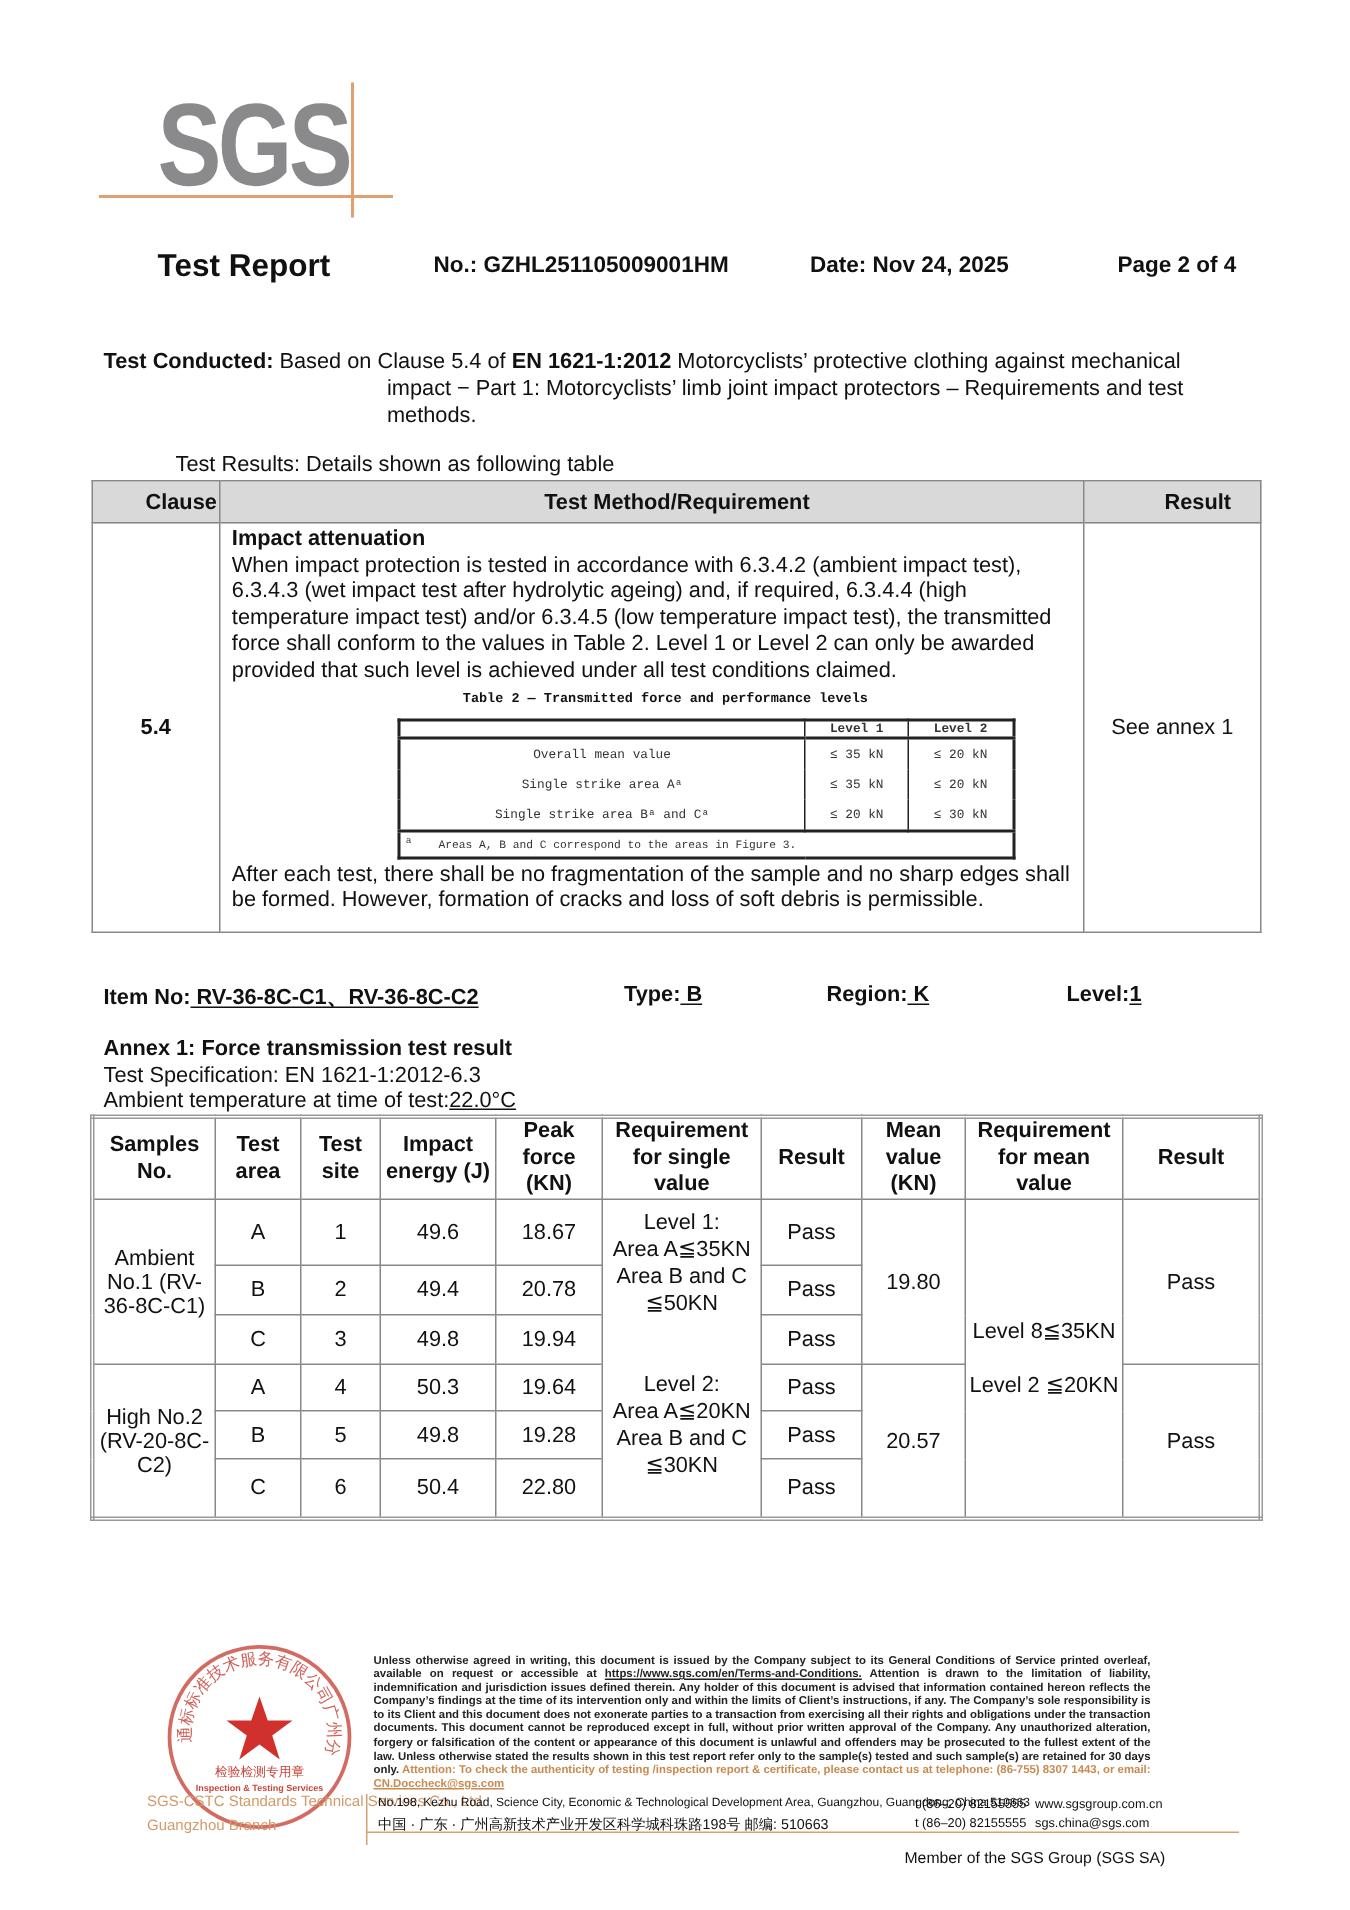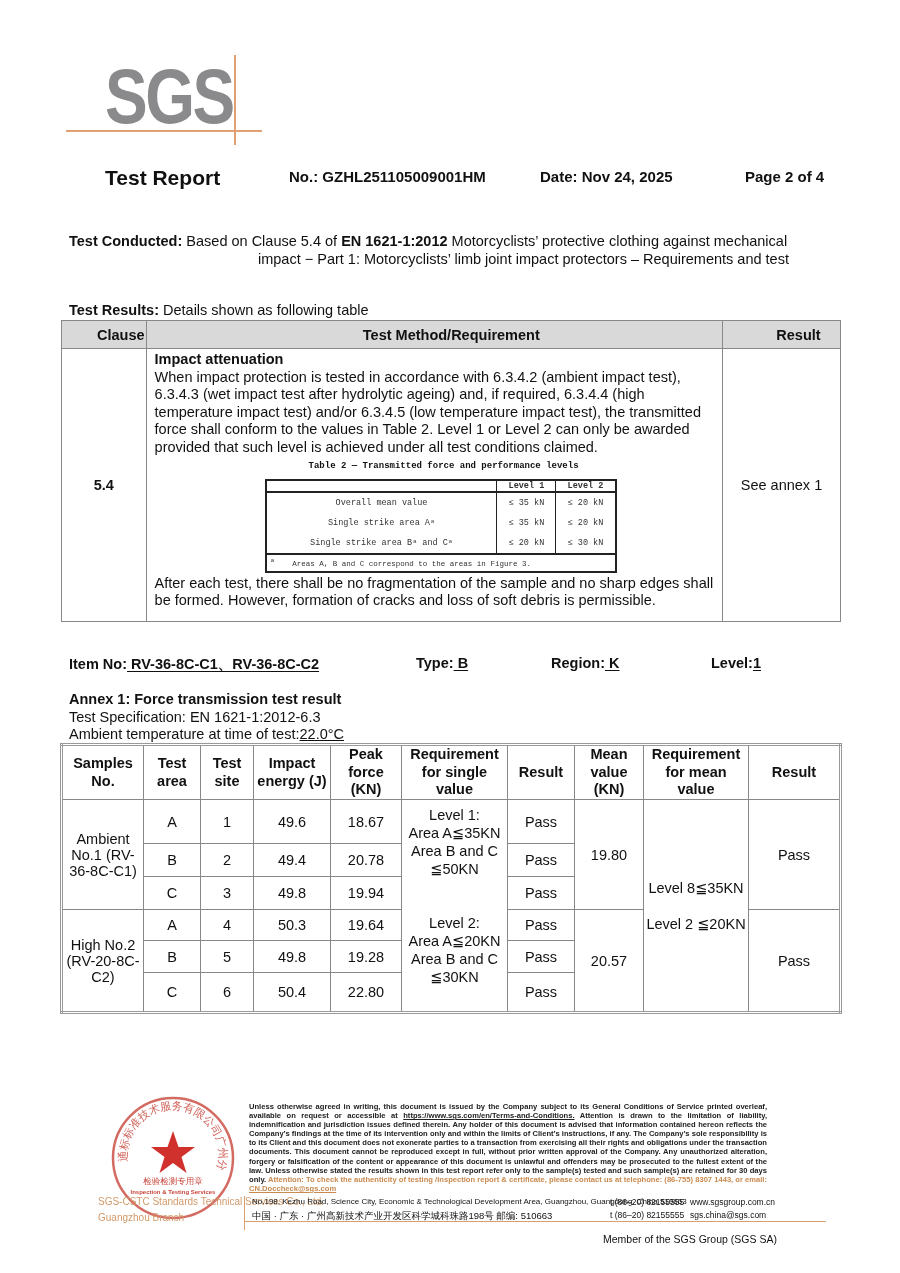--- a/index.html
+++ b/index.html
@@ -15,34 +15,34 @@
   .hdr { top:168px; font-weight:bold; font-size:15px; }
   #hdr-title { left:105px; top:166px; font-size:21px; font-weight:bold; }
   #hdr-no { left:289px; }
   #hdr-date { left:540px; }
   #hdr-page { left:745px; }
   
   #tc { left:69px; top:232px; width:760px; font-size:14.5px; line-height:18px; }
   #tc .lbl { font-weight:bold; }
   #tc .indent { padding-left:189px; display:block; }
   #tr { left:69px; top:302px; font-size:14.5px; }
-  #tr .lbl { font-weight:bold; }
+  #tr .lbl { font-weight:normal;margin-left:48px; }
   
   table { border-collapse:collapse; }
   #main-table { left:61px; top:320px; width:780px; font-size:14.5px; }
   #main-table td, #main-table th { border:1px solid #888; }
   #main-table th { background:#d9d9d9; font-weight:bold; height:25px; font-size:14.5px;padding-left:35px; }
   #main-table .clause { width:68px; text-align:center; font-weight:bold; }
   #main-table .result { width:115px; text-align:center; }
   #main-table .method { padding:2px 8px; vertical-align:top; line-height:17.5px; height:268px; }
   .m-title { font-weight:bold; }
   
   #t2-wrap { margin:2px 0 2px 110px; width:358px;font-family:Liberation Mono, monospace; }
   #t2-title { text-align:center; font-size:9px; font-weight:bold; margin-bottom:3px; }
-  #t2 { width:352px; border:2px solid #222; font-size:8.5px; color:#333; }
+  #t2 { width:412px; border:2px solid #222; font-size:8.5px; color:#333; }
   #t2 td { border:1px solid #222; text-align:center; height:20px; line-height:10px; padding:0; }
   #t2 tr.h td { height:10px; font-weight:bold; border-bottom:2px solid #222; }
   #t2 td.c1 { border-left:none; }
   #t2 .body td { border-top:none; border-bottom:none; }
   #t2 td.foot { text-align:left; padding-left:4px; height:16px; font-size:7.5px; border-top:2px solid #222; }
   
   .item { top:655px; font-size:14.5px; font-weight:bold; }
   .item u { text-underline-offset:2px; }
   #item-no { left:69px; }
   #item-type { left:416px; }
@@ -82,20 +82,21 @@
 <div class="abs" id="logo-vline"></div>
 
 <div class="abs" id="hdr-title">Test Report</div>
 <div class="abs hdr" id="hdr-no">No.: GZHL251105009001HM</div>
 <div class="abs hdr" id="hdr-date">Date:  Nov 24, 2025</div>
 <div class="abs hdr" id="hdr-page">Page 2 of 4</div>
 
 <div class="abs" id="tc">
   <span class="lbl">Test Conducted:</span><span> Based on Clause 5.4 of </span><b>EN 1621-1:2012</b><span> Motorcyclists’ protective clothing against mechanical</span>
   <span class="indent">impact − Part 1: Motorcyclists’ limb joint impact protectors – Requirements and test</span>
+  <span class="indent">methods.</span>
 </div>
 <div class="abs" id="tr">
   <span class="lbl">Test Results:</span><span> Details shown as following table</span>
 </div>
 
 <table class="abs" id="main-table">
   <tbody>
       <tr>
     <th>Clause</th>
     <th>Test Method/Requirement</th>

